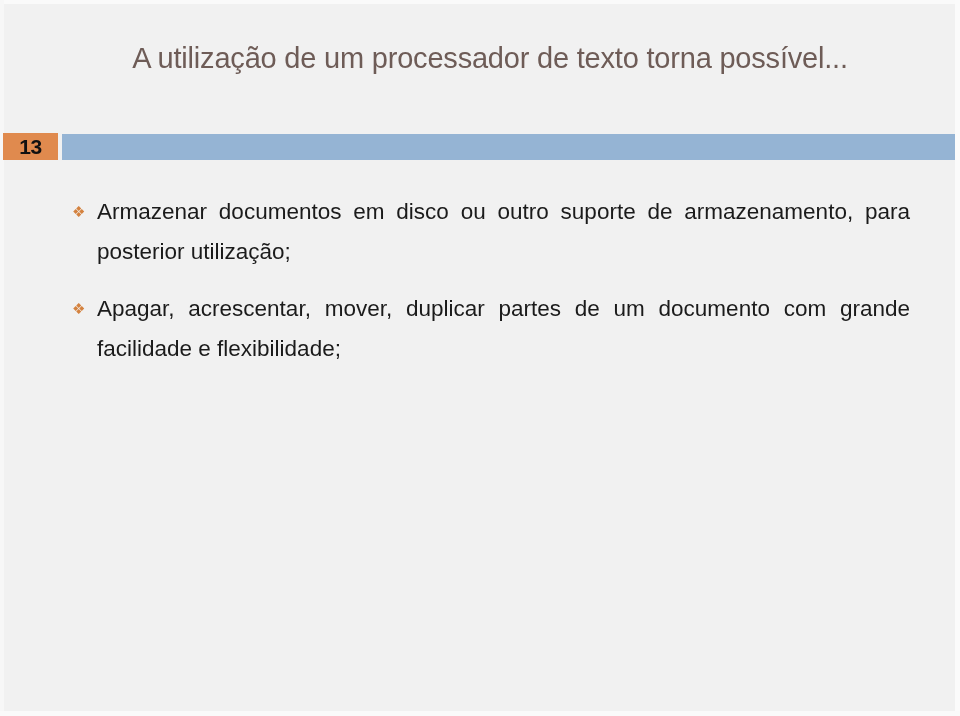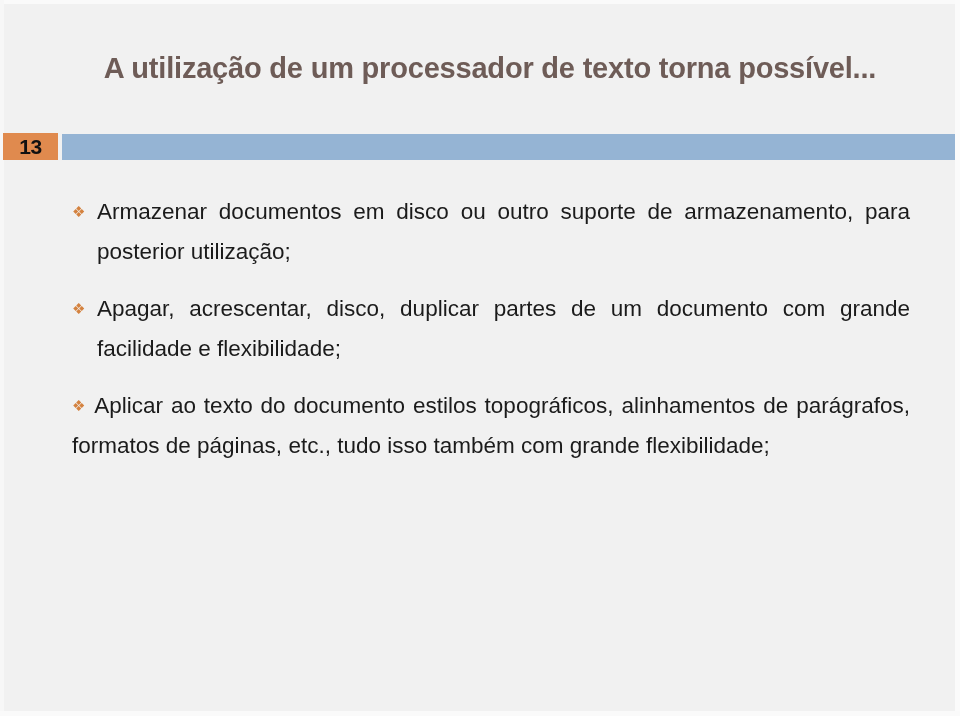--- a/index.html
+++ b/index.html
@@ -45,25 +45,25 @@
     position: absolute;
     left: 0; bottom: 0;
     width: 960px; height: 5px;
     background: #fafafa;
   }
 
   
   #title {
     position: absolute;
     left: 60px;
-    top: 52px;
+    top: 42px;
     width: 860px;
     text-align: center;
     font-size: 29px;
-    font-weight: bold;
+    font-weight: normal;
     color: #6e5c57;
     letter-spacing: -0.2px;
     white-space: nowrap;
   }
 
   
   #rule-row {
     position: absolute;
     left: 0;
     top: 132px;
@@ -159,21 +159,18 @@
     <div id="rule-bar"></div>
   </div>
 
   <div id="body">
 
     <div class="bullet-item hang">
       <span class="bullet-marker">❖</span><span class="bullet-text">Armazenar documentos em disco ou outro suporte de armazenamento, para posterior utilização;</span>
     </div>
 
     <div class="bullet-item hang">
-      <span class="bullet-marker">❖</span><span class="bullet-text">Apagar, acrescentar, disco, duplicar partes de um documento com grande facilidade e flexibilidade;</span>
+      <span class="bullet-marker">❖</span><span class="bullet-text">Apagar, acrescentar, mover, duplicar partes de um documento com grande facilidade e flexibilidade;</span>
     </div>
 
-    <div class="bullet-item flow">
-      <span class="bullet-marker">❖</span><span class="bullet-text">Aplicar ao texto do documento estilos topográficos, alinhamentos de parágrafos, formatos de páginas, etc., tudo isso também com grande flexibilidade;</span>
-    </div>
 
   </div>
 </div>
 
 </body></html>

